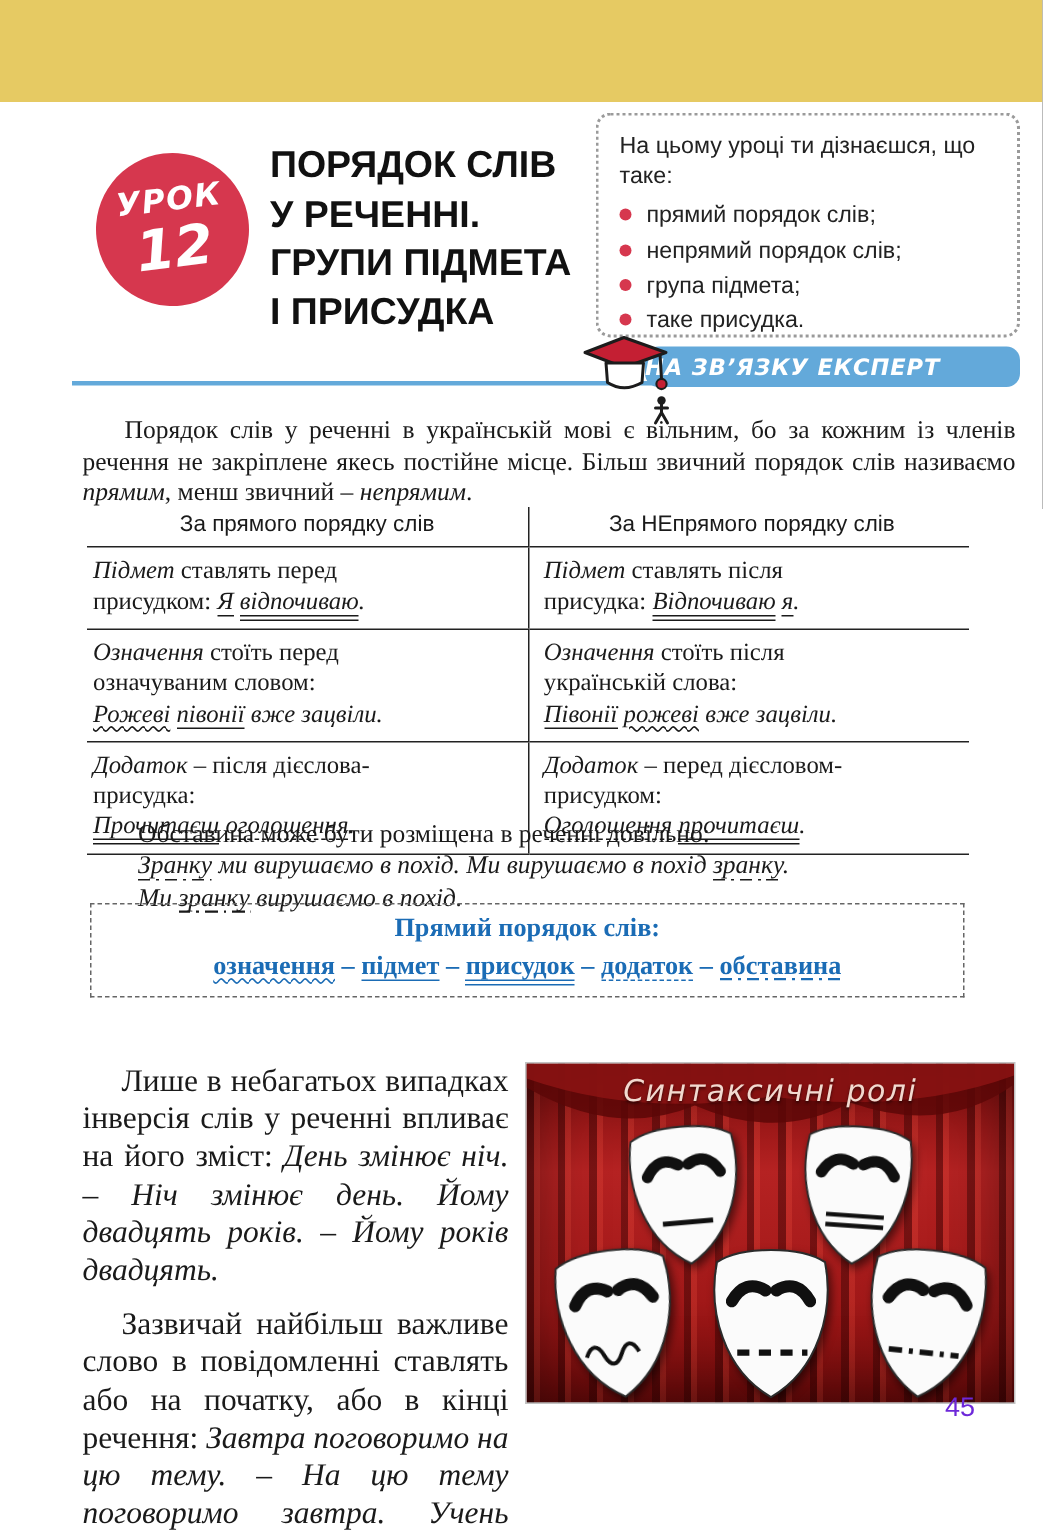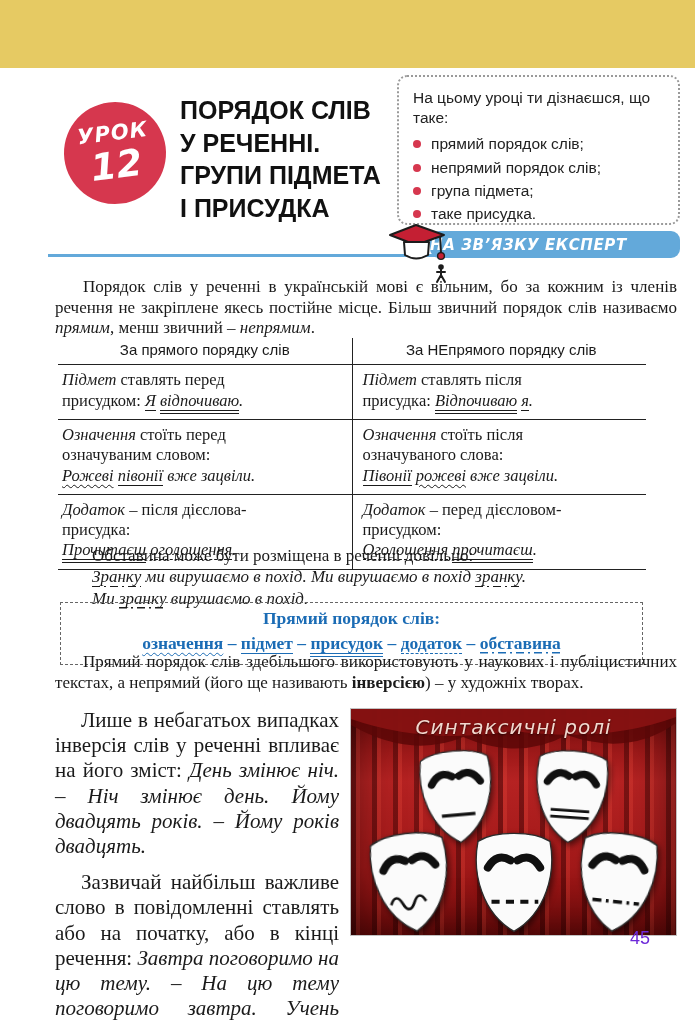--- a/index.html
+++ b/index.html
@@ -163,21 +163,21 @@
           <td><span class="s-i">Підмет</span><span> ставлять перед
 присудком: </span><span class="s-i s-u1">Я</span><span> </span><span class="s-i s-u2">відпочиваю</span><span class="s-i">.</span></td>
           <td><span class="s-i">Підмет</span><span> ставлять після
 присудка: </span><span class="s-i s-u2">Відпочиваю</span><span> </span><span class="s-i s-u1">я</span><span class="s-i">.</span></td>
         </tr>
         <tr>
           <td><span class="s-i">Означення</span><span> стоїть перед
 означуваним словом:
 </span><span class="s-i s-uw">Рожеві</span><span> </span><span class="s-i s-u1">півонії</span><span class="s-i"> вже зацвіли.</span></td>
           <td><span class="s-i">Означення</span><span> стоїть після
-означуваного слова:
+українській слова:
 </span><span class="s-i s-u1">Півонії</span><span> </span><span class="s-i s-uw">рожеві</span><span class="s-i"> вже зацвіли.</span></td>
         </tr>
         <tr>
           <td><span class="s-i">Додаток</span><span> – після дієслова-
 присудка:
 </span><span class="s-i s-u2">Прочитаєш</span><span> </span><span class="s-i s-ud">оголошення</span><span class="s-i">.</span></td>
           <td><span class="s-i">Додаток</span><span> – перед дієсловом-
 присудком:
 </span><span class="s-i s-ud">Оголошення</span><span> </span><span class="s-i s-u2">прочитаєш</span><span class="s-i">.</span></td>
         </tr>
@@ -186,21 +186,20 @@
 
   <div class="adverbial"><span>Обставина може бути розміщена в реченні довільно:
 </span><span class="s-i s-udd">Зранку</span><span class="s-i"> ми вирушаємо в похід. Ми вирушаємо в похід </span><span class="s-i s-udd">зранку</span><span class="s-i">.
 </span><span class="s-i">Ми </span><span class="s-i s-udd">зранку</span><span class="s-i"> вирушаємо в похід.</span></div>
 
   <div class="order-box">
     <div>Прямий порядок слів:</div>
     <div><span class="s-uw">означення</span><span> – </span><span class="s-u1">підмет</span><span> – </span><span class="s-u2">присудок</span><span> – </span><span class="s-ud">додаток</span><span> – </span><span class="s-udd">обставина</span></div>
   </div>
 
-  <p class="par usage-par" style="margin:0;"><span>Прямий порядок слів здебільшого використовують у наукових і публіцистичних текстах, а непрямий (його ще називають </span><span class="s-b">інверсією</span><span>) – у художніх творах.</span></p>
 
   <div class="columns">
     <div class="left-col">
       <p><span>Лише в небагатьох випадках інверсія слів у реченні впливає на його зміст: </span><span class="s-i">День змінює ніч. – Ніч змінює день. Йому двадцять років. – Йому років двадцять.</span></p>
       <p><span>Зазвичай найбільш важливе слово в повідомленні ставлять або на початку, або в кінці речення: </span><span class="s-i">Завтра поговоримо на цю тему. – На цю тему поговоримо завтра. Учень написав диктант без помилок. – Учень без помилок написав диктант.</span></p>
     </div>
     <div class="poster">
       <svg class="valance" viewBox="0 0 307 56" preserveAspectRatio="none">
         <path d="M0,0 H307 V14 Q262,48 204,26 Q158,52 106,28 Q56,50 0,16 Z" fill="#5c0707" opacity="0.85"></path>
         <path d="M0,0 H307 V8 Q240,34 154,22 Q70,36 0,10 Z" fill="#8f1414" opacity="0.8"></path>

